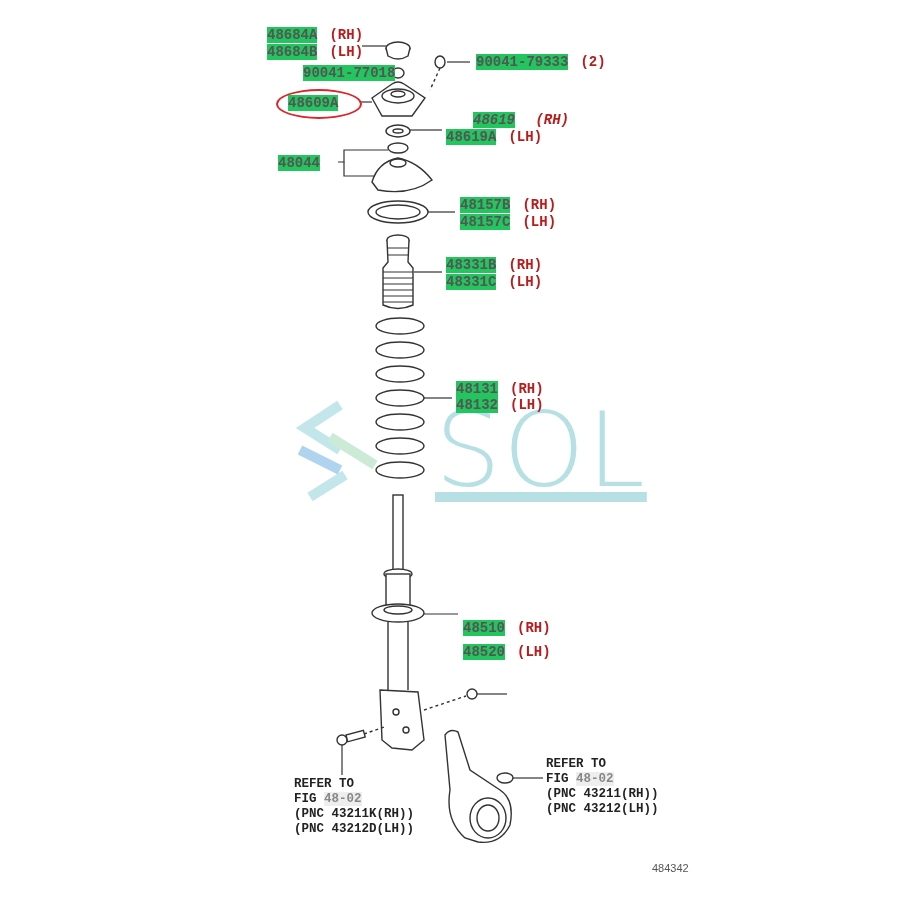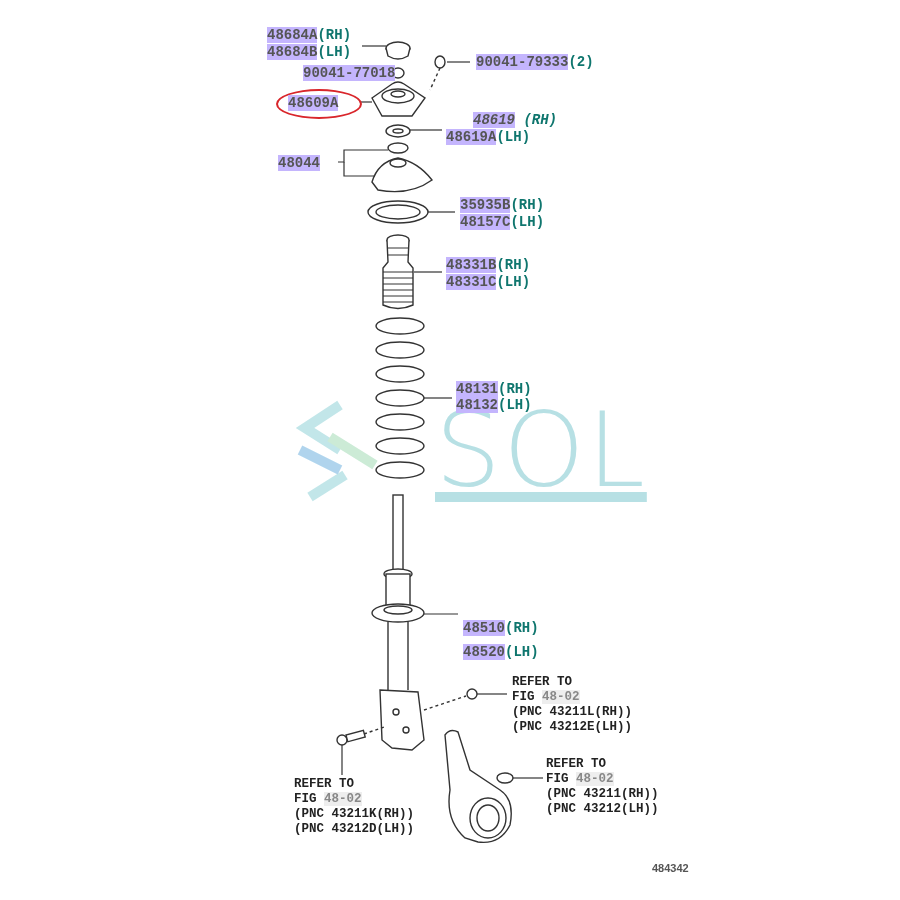--- a/index.html
+++ b/index.html
@@ -1,20 +1,20 @@
 <!DOCTYPE html>
 <html><head>
 <meta charset="utf-8">
 <style>
   html, body { margin:0; padding:0; background:#ffffff; }
   #canvas { position:relative; width:900px; height:900px; background:#fff; overflow:hidden; }
   svg.art { position:absolute; left:0; top:0; }
   .lbl { position:absolute; font-family:"Liberation Mono","DejaVu Sans Mono",monospace; font-weight:bold; font-size:14px; color:#333; line-height:16px; white-space:pre; }
-  .pn { background:#c4b5fd; color:#555; font-weight:bold; }
-  .lbl .sfx { color:#0f766e; }
+  .pn { background:#22c55e; color:#555; font-weight:bold; }
+  .lbl .sfx { color:#b91c1c;padding-left:12px; }
   .ref { position:absolute; font-family:"Liberation Mono","DejaVu Sans Mono",monospace; font-weight:bold; font-size:12.5px; color:#222; line-height:15px; white-space:pre; }
   .ref .fig { color:#888; background:#eeeeee; }
   .figno { position:absolute; font-family:"Liberation Sans",sans-serif; font-size:11px; color:#555; }
   .wm { position:absolute; font-family:"DejaVu Sans",sans-serif; font-weight:200; color:#9fd6dc; opacity:0.75; letter-spacing:2px; }
   .hl { position:absolute; border:2px solid #d9262b; border-radius:50%; }
 </style>
 </head>
 <body>
 
 <div id="canvas">
@@ -122,38 +122,34 @@
   <div class="hl" style="left:276px;top:89px;width:82px;height:26px;"></div>
 
   <div class="lbl" style="left:267px;top:27px;"><span class="pn">48684A</span><span class="sfx">(RH)</span></div>
   <div class="lbl" style="left:267px;top:44px;"><span class="pn">48684B</span><span class="sfx">(LH)</span></div>
   <div class="lbl" style="left:267px;top:65px;margin-left:36px;"><span class="pn">90041-77018</span><span class="sfx"></span></div>
   <div class="lbl" style="left:476px;top:54px;"><span class="pn">90041-79333</span><span class="sfx">(2)</span></div>
   <div class="lbl" style="left:288px;top:95px;"><span class="pn">48609A</span></div>
   <div class="lbl" style="left:473px;top:112px;font-style:italic;"><span class="pn">48619</span><span class="sfx"> (RH)</span></div>
   <div class="lbl" style="left:446px;top:129px;"><span class="pn">48619A</span><span class="sfx">(LH)</span></div>
   <div class="lbl" style="left:278px;top:155px;font-family:Liberation Mono, monospace;"><span class="pn">48044</span></div>
-  <div class="lbl" style="left:460px;top:197px;"><span class="pn">35935B</span><span class="sfx">(RH)</span></div>
+  <div class="lbl" style="left:460px;top:197px;"><span class="pn">48157B</span><span class="sfx">(RH)</span></div>
   <div class="lbl" style="left:460px;top:214px;"><span class="pn">48157C</span><span class="sfx">(LH)</span></div>
   <div class="lbl" style="left:446px;top:257px;"><span class="pn">48331B</span><span class="sfx">(RH)</span></div>
   <div class="lbl" style="left:446px;top:274px;"><span class="pn">48331C</span><span class="sfx">(LH)</span></div>
   <div class="lbl" style="left:456px;top:381px;"><span class="pn">48131</span><span class="sfx">(RH)</span></div>
   <div class="lbl" style="left:456px;top:397px;"><span class="pn">48132</span><span class="sfx">(LH)</span></div>
   <div class="lbl" style="left:463px;top:620px;"><span class="pn">48510</span><span class="sfx">(RH)</span></div>
   <div class="lbl" style="left:463px;top:644px;"><span class="pn">48520</span><span class="sfx">(LH)</span></div>
 
-  <div class="ref" style="left:512px;top:675px;"><span>REFER TO</span>
-<span>FIG </span><span class="fig">48-02</span>
-<span>(PNC 43211L(RH))</span>
-<span>(PNC 43212E(LH))</span></div>
 
   <div class="ref" style="left:546px;top:757px;"><span>REFER TO</span>
 <span>FIG </span><span class="fig">48-02</span>
 <span>(PNC 43211(RH))</span>
 <span>(PNC 43212(LH))</span></div>
 
   <div class="ref" style="left:294px;top:777px;"><span>REFER TO</span>
 <span>FIG </span><span class="fig">48-02</span>
 <span>(PNC 43211K(RH))</span>
 <span>(PNC 43212D(LH))</span></div>
 
-  <div class="figno" style="left:652px;top:862px;font-weight:bold;">484342</div>
+  <div class="figno" style="left:652px;top:862px;">484342</div>
 </div>
 
 </body></html>

